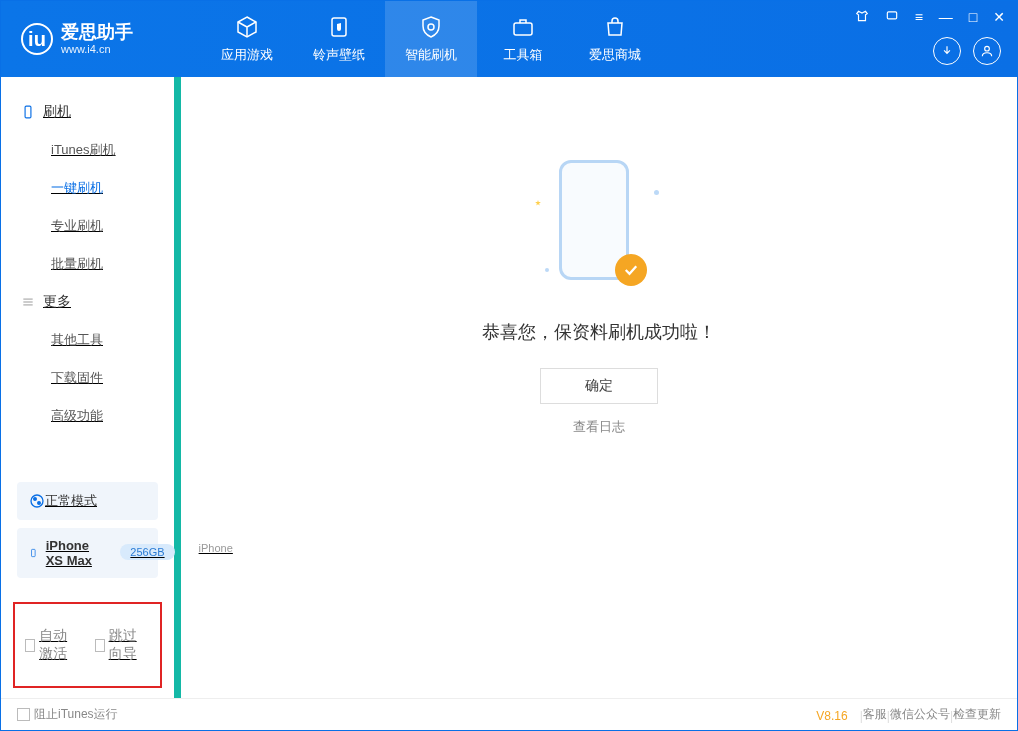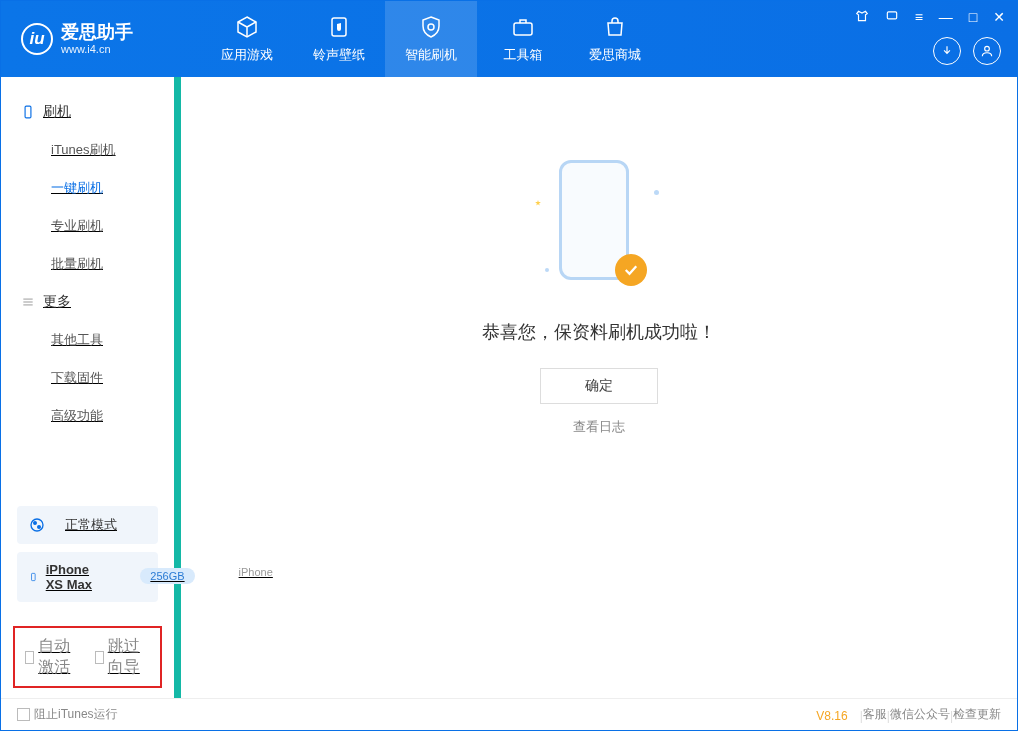--- a/index.html
+++ b/index.html
@@ -1,21 +1,21 @@
 <!DOCTYPE html>
 <html><head>
 <meta charset="utf-8">
 <style>
 * { margin: 0; padding: 0; box-sizing: border-box; font-family: "Microsoft YaHei", sans-serif; }
 body { background: #fff; width: 1018px; height: 731px; border: 1px solid #0970e6; overflow: hidden; }
 
 
 .header { height: 76px; background: linear-gradient(to right, #0b75e8, #0a6fe5); display: flex; align-items: center; color: #fff; position: relative; }
 .logo-area { display: flex; align-items: center; padding: 0 20px; width: 200px; }
-.logo-circle { width: 32px; height: 32px; border: 2px solid #fff; border-radius: 50%; display: flex; align-items: center; justify-content: center; font-weight: bold; font-style: italic; font-size: 17px; }
+.logo-circle { width: 32px; height: 32px; border: 2px solid #fff; border-radius: 50%; display: flex; align-items: center; justify-content: center; font-weight: bold; font-size: 20px; }
 .logo-text { margin-left: 8px; }
 .logo-title { font-size: 18px; font-weight: 700; line-height: 1.1; }
 .logo-sub { font-size: 11px; opacity: .9; }
 .tabs { display: flex; height: 100%; }
 .tab { width: 92px; height: 100%; display: flex; flex-direction: column; align-items: center; justify-content: center; font-size: 13px; cursor: pointer; position: relative; }
 .tab.active { background: rgba(255,255,255,.15); }
 .tab-icon { width: 26px; height: 26px; margin-bottom: 6px; display: flex; align-items: center; justify-content: center; }
 .tab-icon svg { width: 24px; height: 24px; fill: none; stroke: #fff; stroke-width: 1.5; }
 .win-controls { position: absolute; right: 8px; top: 6px; display: flex; gap: 8px; color: #fff; font-size: 14px; }
 .win-controls span { cursor: pointer; padding: 2px 4px; }
@@ -24,27 +24,27 @@
 
 
 .body { display: flex; height: calc(100% - 76px - 32px); }
 .sidebar { width: 180px; border-right: 7px solid #14b8a6; display: flex; flex-direction: column; text-decoration: underline; }
 .nav { flex: 1; padding-top: 16px; overflow-y: auto; }
 .nav-section { font-size: 14px; color: #333; padding: 10px 20px; display: flex; align-items: center; gap: 8px; font-weight: 500; }
 .nav-item { font-size: 13px; color: #555; padding: 10px 20px 10px 50px; cursor: pointer; }
 .nav-item.active { color: #0a6fe5; }
 
 .device-panel { padding: 10px 16px; }
-.device-row { background: #f0f5fb; border-radius: 4px; padding: 10px 12px; font-size: 13px; color: #333; display: flex; align-items: center; gap: 20px; margin-bottom: 8px; }
+.device-row { background: #f0f5fb; border-radius: 4px; padding: 10px 12px; font-size: 13px; color: #333; display: flex; align-items: center; gap: 0; margin-bottom: 8px; }
 .device-row.device { flex-direction: row; align-items: flex-start; }
 .device-name { display: flex; align-items: center; gap: 8px; font-weight: 600; color: #333; }
 .device-cap { display: inline-block; margin-top: 6px; margin-left: 24px; background: #d8eafc; color: #2a7bd4; font-size: 11px; padding: 2px 10px; border-radius: 10px; }
 .device-type { font-size: 11px; color: #999; margin-left: 24px; margin-top: 4px; }
 
-.checkbox-row { border: 2px solid #e02424; padding: 8px 10px; margin: 6px 12px 10px 12px; display: flex; gap: 14px; font-size: 16px; color: #888; }
+.checkbox-row { border: 2px solid #e02424; padding: 23px 10px; margin: 6px 12px 10px 12px; display: flex; gap: 14px; font-size: 14px; color: #888; }
 .cb { display: flex; align-items: center; gap: 4px; }
 .cb-box { width: 13px; height: 13px; border: 1px solid #bbb; }
 
 
 .main { flex: 1; display: flex; flex-direction: column; align-items: center; justify-content: flex-start; padding-top: 83px; }
 .phone-illus { position: relative; width: 80px; height: 130px; }
 .phone-frame { width: 70px; height: 120px; border: 3px solid #b8d6f5; border-radius: 12px; background: #f8fbfe; position: relative; }
 .check-badge { position: absolute; right: -8px; bottom: 4px; width: 32px; height: 32px; background: #f5a623; border-radius: 50%; display: flex; align-items: center; justify-content: center; }
 .sparkle { position: absolute; background: #ffd04d; }
 .sp1 { width: 6px; height: 6px; clip-path: polygon(50% 0,61% 35%,98% 35%,68% 57%,79% 91%,50% 70%,21% 91%,32% 57%,2% 35%,39% 35%); left: -24px; top: 40px; }

